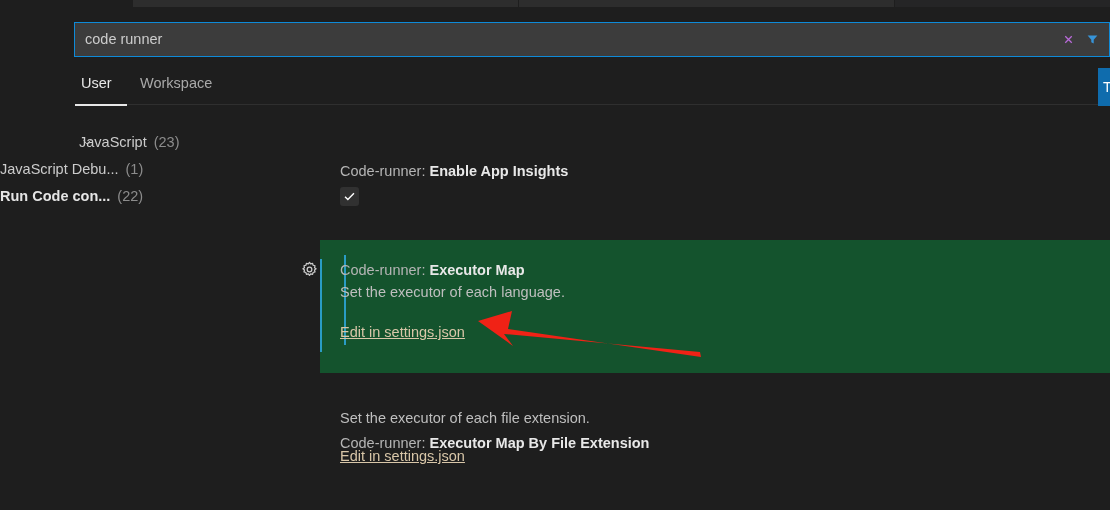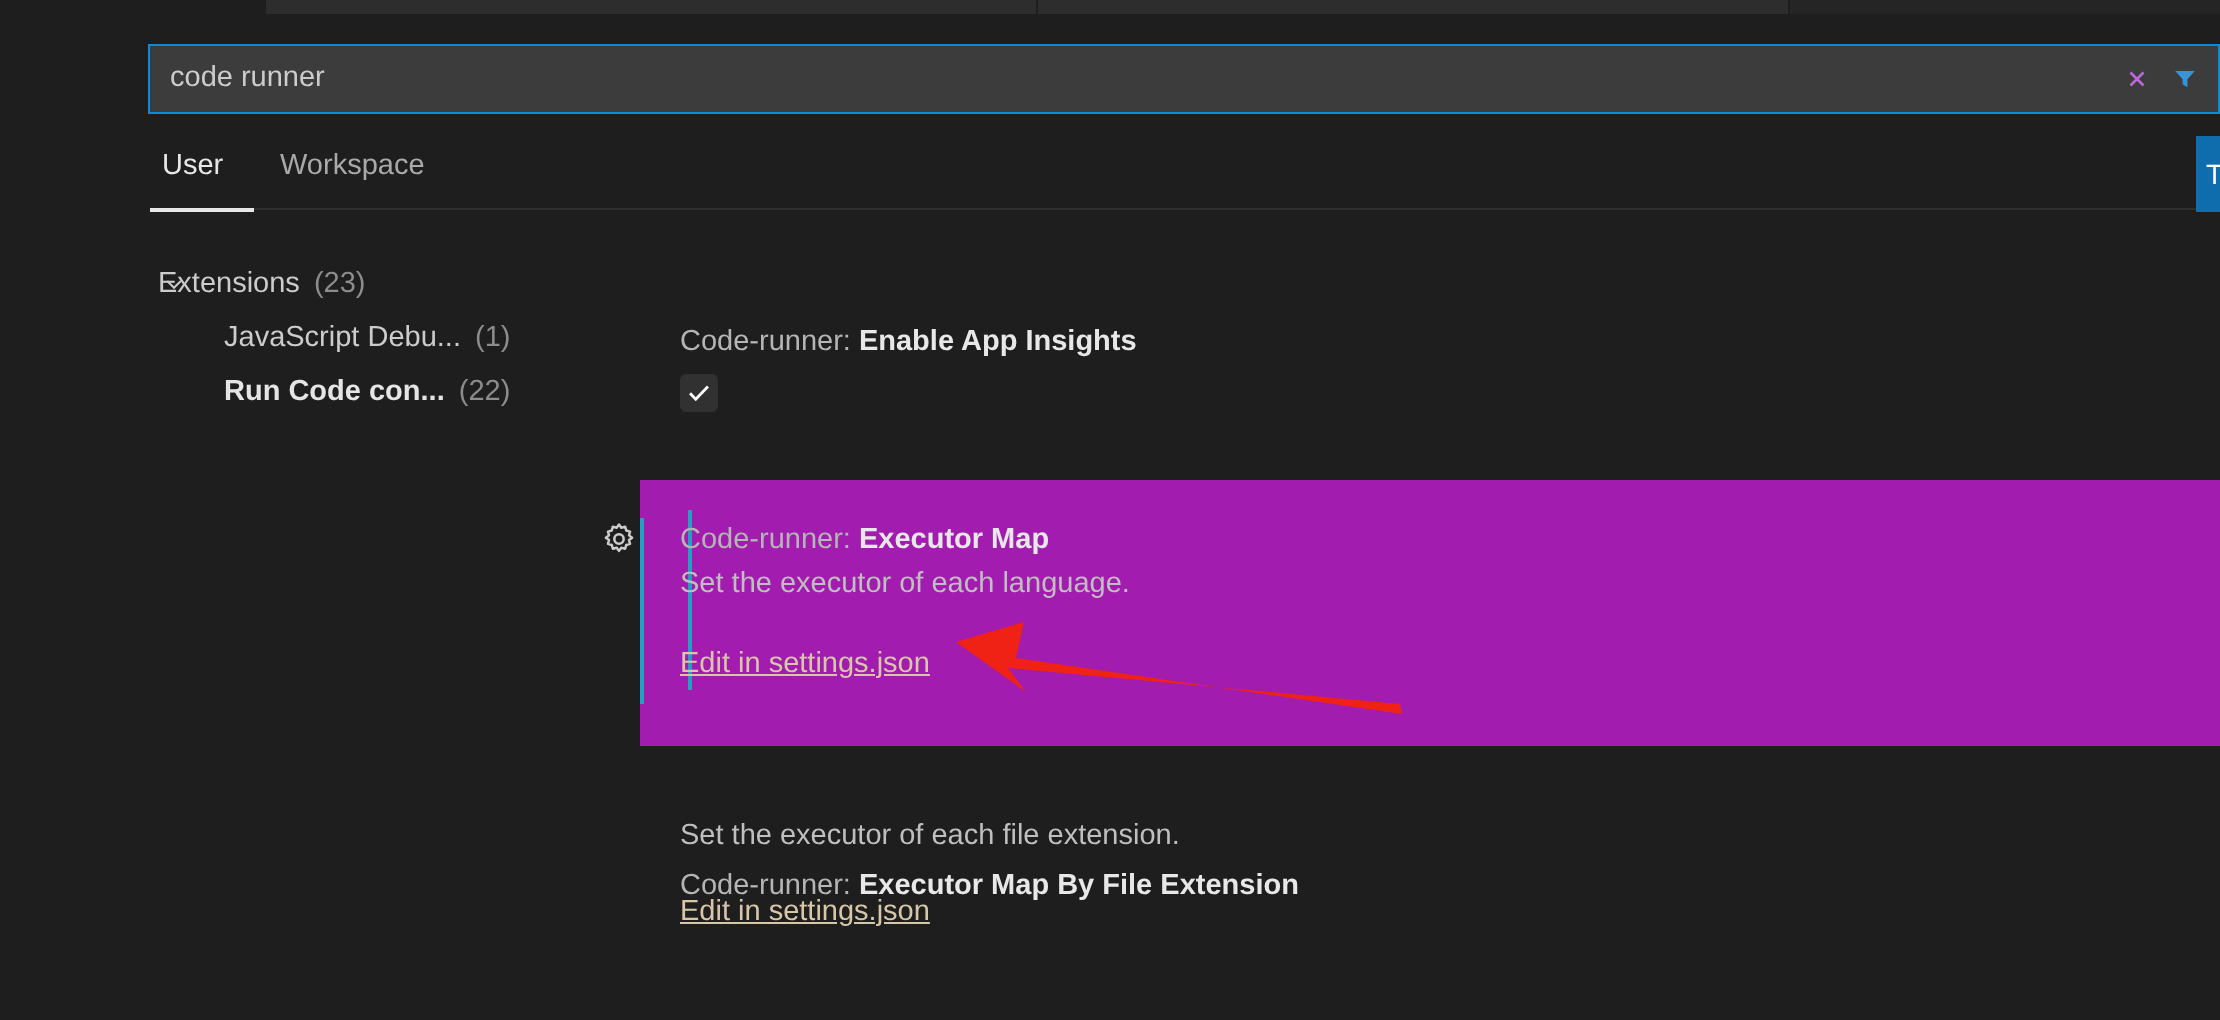--- a/index.html
+++ b/index.html
@@ -104,21 +104,21 @@
   }
   .toc-row {
     position: relative;
     height: 27px;
     display: flex; align-items: center;
     font-size: 14.5px;
     cursor: pointer;
     white-space: nowrap;
   }
   .toc-row.lvl0 { padding-left: 79px; }
-  .toc-row.lvl1 { padding-left: 112px; }
+  .toc-row.lvl1 { }
   .chev {
     position: absolute; left: 80px; top: 50%;
     transform: translateY(-50%);
     width: 14px; height: 14px;
     display: flex; align-items: center; justify-content: center;
   }
   .toc-label { color: #cccccc; }
   .toc-row.selected .toc-label { color: #e5e5e5; font-weight: bold; }
   .toc-count { color: #8c8c8c; margin-left: 7px; font-weight: normal; }
 
@@ -131,21 +131,21 @@
     position: relative;
     padding: 0 0 0 44px;
   }
   .setting .gutter-icon {
     position: absolute; left: 4px; top: 16px;
     width: 18px; height: 18px;
     display: flex; align-items: center; justify-content: center;
     cursor: pointer;
   }
   .setting.modified {
-    background: #a21caf;
+    background: #14532d;
     text-decoration: underline;
   }
   .setting.modified::before {
     content: "";
     position: absolute; left: 24px; top: 15px;
     width: 2px; height: 90px;
     background: #2a9cc4;
   }
   .setting-title {
     font-size: 14.5px;
@@ -248,21 +248,21 @@
   <div class="right-action">T</div>
 
   <div class="toc">
 
     <div class="toc-row lvl0">
       <span class="chev">
         <svg width="12" height="12" viewBox="0 0 16 16">
           <path d="M3.5 6 L8 10.5 L12.5 6" stroke="#cccccc" stroke-width="1.3" fill="none"></path>
         </svg>
       </span>
-      <span class="toc-label">Extensions</span>
+      <span class="toc-label">JavaScript</span>
       <span class="toc-count">(23)</span>
     </div>
 
     <div class="toc-row lvl1">
       <span class="toc-label">JavaScript Debu...</span>
       <span class="toc-count">(1)</span>
     </div>
 
     <div class="toc-row lvl1 selected">
       <span class="toc-label">Run Code con...</span>

